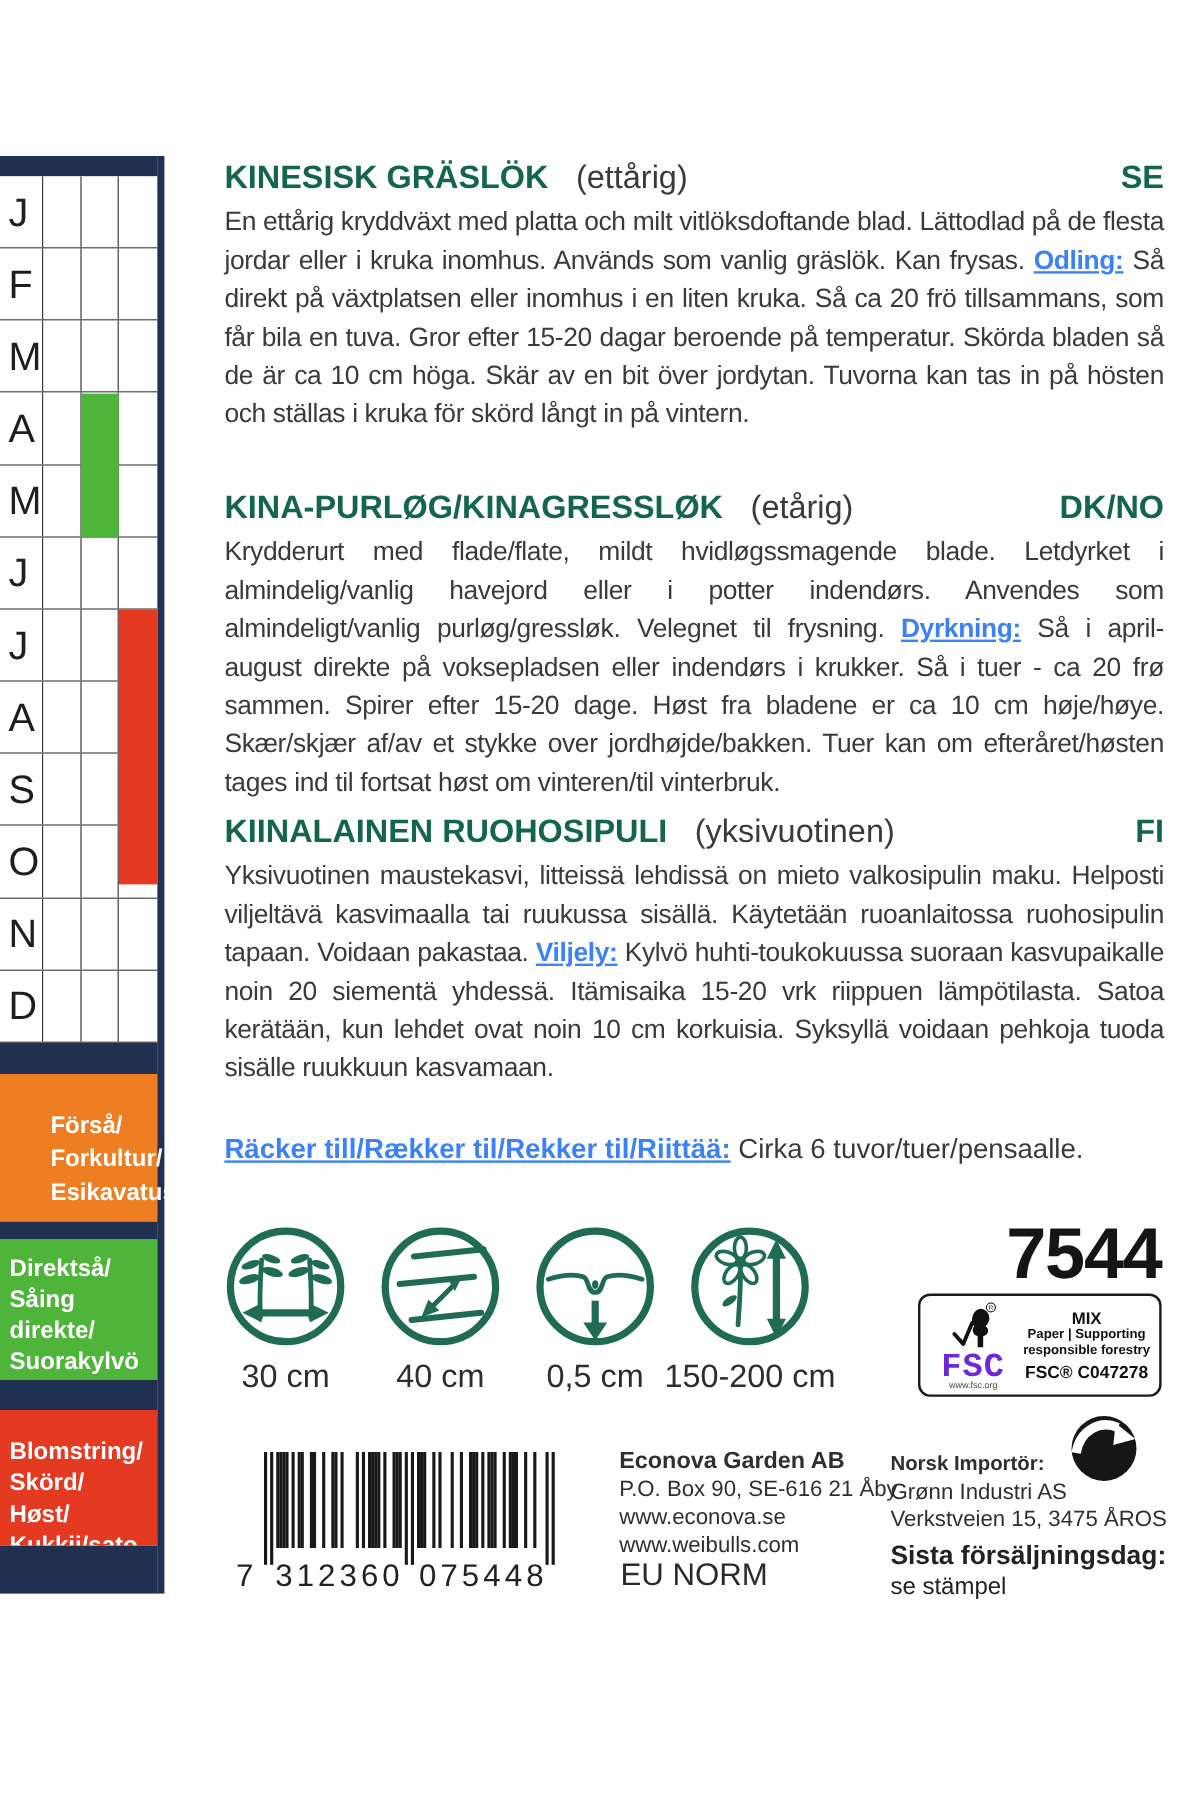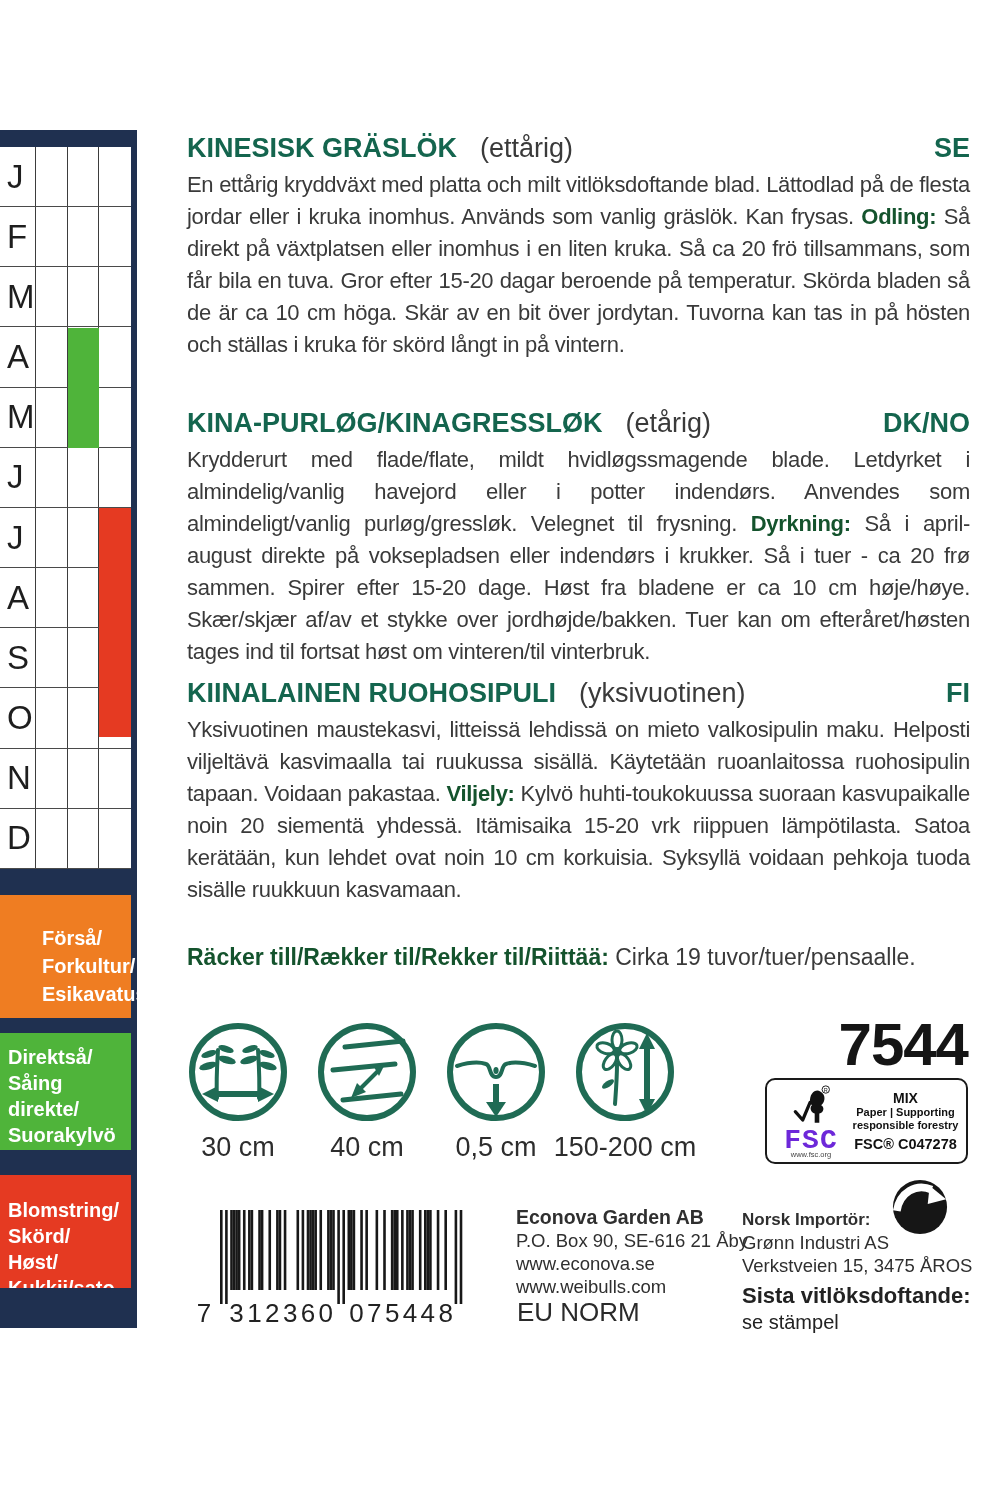--- a/index.html
+++ b/index.html
@@ -33,21 +33,21 @@
   #block-harvest .block-label{padding-top:22px;line-height:26px;}
 
   
   .section{position:absolute;left:187px;width:783px;}
   .sec-head{display:flex;justify-content:space-between;font-size:27px;line-height:34px;align-items:baseline;}
   .sec-title{color:#14654e;font-weight:bold;}
   .sec-sub{color:#3a3a3a;margin-left:23px;font-weight:normal;}
   .sec-lang{color:#14654e;font-weight:bold;}
   .sec-body{margin-top:4px;font-size:22px;line-height:32px;letter-spacing:-0.3px;
     text-align:justify;color:#3a3a3a;}
-  .b{font-weight:bold;color:#14532d;}
+  .b{font-weight:bold;color:#3b82f6;text-decoration:underline;}
   #yield-line{position:absolute;left:187px;top:944px;width:783px;font-size:23px;color:#3a3a3a;}
 
   
   #icons{position:absolute;left:186px;top:1020px;display:flex;}
   .icon-block{width:104px;margin-right:25px;display:flex;flex-direction:column;align-items:center;}
   .icon-block:last-child{margin-right:0;}
   .icon-label{margin-top:8px;font-size:27px;color:#2d2d2d;white-space:nowrap;}
 
   
   #art-number{position:absolute;right:32px;top:1010px;font-size:60px;font-weight:bold;
@@ -208,21 +208,21 @@
   <div class="sec-head">
     <span><span class="sec-title">KIINALAINEN RUOHOSIPULI</span><span class="sec-sub">(yksivuotinen)</span></span>
     <span class="sec-lang">FI</span>
   </div>
   <div class="sec-body">
     <span>Yksivuotinen maustekasvi, litteissä lehdissä on mieto valkosipulin maku. Helposti viljeltävä kasvimaalla tai ruukussa sisällä. Käytetään ruoanlaitossa ruohosipulin tapaan. Voidaan pakastaa. </span><span class="b">Viljely:</span><span> Kylvö huhti-toukokuussa suoraan kasvupaikalle noin 20 siementä yhdessä. Itämisaika 15-20 vrk riippuen lämpötilasta. Satoa kerätään, kun lehdet ovat noin 10 cm korkuisia. Syksyllä voidaan pehkoja tuoda sisälle ruukkuun kasvamaan.</span>
   </div>
 </div>
 
 <div id="yield-line">
-  <span class="b">Räcker till/Rækker til/Rekker til/Riittää:</span><span> Cirka 19 tuvor/tuer/pensaalle.</span>
+  <span class="b">Räcker till/Rækker til/Rekker til/Riittää:</span><span> Cirka 6 tuvor/tuer/pensaalle.</span>
 </div>
 
 <div id="icons">
   <div class="icon-block">
     <svg width="104" height="104" viewBox="0 0 104 104">
       <circle cx="52" cy="52" r="46" fill="none" stroke="#1f6b54" stroke-width="6"></circle>
       <g stroke="#1f6b54" stroke-width="4" fill="none" stroke-linecap="round">
         <path d="M31 78 C30 60 31 46 32 30"></path>
         <path d="M73 78 C74 60 73 46 72 30"></path>
       </g>
@@ -384,21 +384,21 @@
 </div>
 <div id="eu-norm">EU NORM</div>
 
 <div id="importer">
   <div class="name">Norsk Importör:</div>
   <div>Grønn Industri AS</div>
   <div>Verkstveien 15, 3475 ÅROS</div>
 </div>
 
 <div id="expiry">
-  <div class="lab">Sista vitlöksdoftande:</div>
+  <div class="lab">Sista försäljningsdag:</div>
   <div class="val">se stämpel</div>
 </div>
 
 <svg id="green-dot" viewBox="0 0 60 60">
   <circle cx="30" cy="30" r="28" fill="#161616"></circle>
   <path d="M6 34 C9 15 26 5 42 12" fill="none" stroke="#ffffff" stroke-width="8"></path>
   <polygon points="57,22 40,8 38,27" fill="#ffffff"></polygon>
 </svg>
 
 </body></html>

